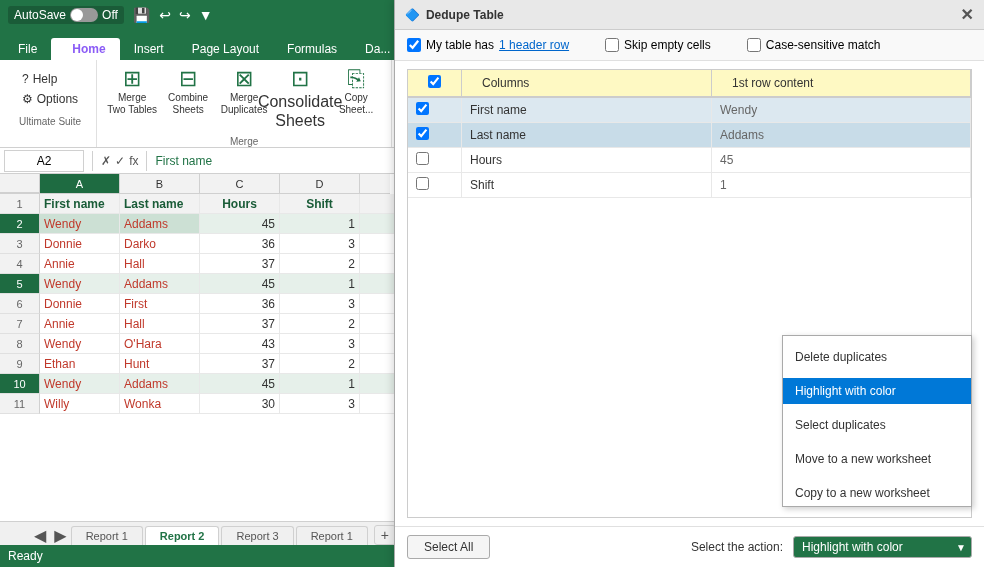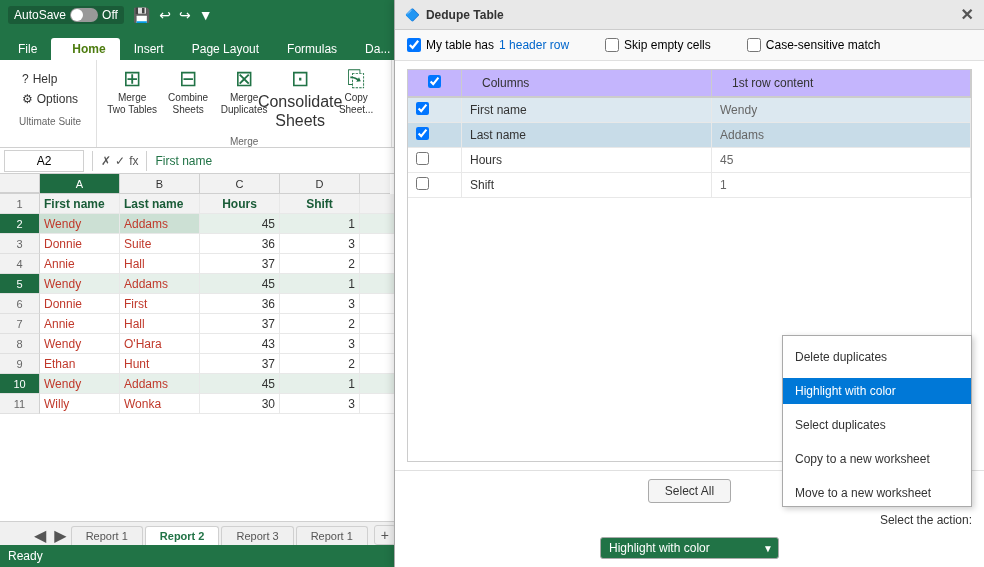--- a/index.html
+++ b/index.html
@@ -16,21 +16,21 @@
     .toggle-off::after { content:''; position:absolute; width:12px; height:12px; background:#fff; border-radius:50%; top:1px; left:1px; }
     .title-bar-icons { display: flex; align-items: center; gap: 8px; margin-left: 4px; }
     .title-bar-icons span { font-size: 14px; cursor: pointer; }
     .title-center { flex: 1; text-align: center; font-size: 12px; font-weight: normal; color: #fff; }
     .title-bar-right { display: flex; gap: 0; }
     .win-btn { width: 46px; height: 30px; display: flex; align-items: center; justify-content: center; cursor: pointer; color: #fff; font-size: 13px; }
 
     
     .ribbon-tabs { height: 30px; background: #217346; display: flex; align-items: flex-end; padding-left: 4px; }
     .ribbon-tab { padding: 4px 14px; color: #fff; cursor: pointer; font-size: 12px; border-radius: 3px 3px 0 0; }
-    .ribbon-tab.active { background: #fff; color: #4d7c0f; font-weight: bold; padding-left: 21px; }
+    .ribbon-tab.active { background: #fff; color: #8b5cf6; font-weight: bold; padding-left: 21px; }
 
     
     .ribbon { height: 88px; background: #fff; border-bottom: 1px solid #d0d0d0; display: flex; align-items: stretch; padding: 0 6px; }
     .ribbon-group { display: flex; flex-direction: column; align-items: center; padding: 4px 8px; border-right: 1px solid #e0e0e0; }
     .ribbon-group-items { display: flex; align-items: flex-start; gap: 2px; flex: 1; }
     .ribbon-group-label { font-size: 10px; color: #666; margin-top: 2px; padding-bottom: 2px; }
     .ribbon-btn { display: flex; flex-direction: column; align-items: center; justify-content: flex-start; width: 54px; padding: 4px 2px; cursor: pointer; border-radius: 3px; color: #333; font-size: 10px; text-align: center; gap: 2px; }
     .ribbon-btn .icon { font-size: 22px; line-height: 1; }
     .ribbon-btn .icon-green { color: #217346; }
     .help-options { display: flex; flex-direction: column; gap: 2px; padding: 6px 4px; justify-content: center; }
@@ -71,37 +71,37 @@
 
     
     .panel { position: absolute; top: 0; right: 0; width: 590px; height: 100%; background: #fff; border-left: 1px solid #aaa; box-shadow: -2px 0 8px rgba(0,0,0,0.15); display: flex; flex-direction: column; }
     .panel-title-bar { height: 30px; background: #e8e8e8; display: flex; align-items: center; padding: 0 10px; border-bottom: 1px solid #ccc; font-size: 13px; font-weight: bold; color: #333; }
     .panel-close { margin-left: auto; cursor: pointer; font-size: 16px; color: #555; }
     .panel-title-icon { margin-right: 6px; }
 
     .panel-options { padding: 8px 12px; display: flex; gap: 36px; align-items: center; border-bottom: 1px solid #e0e0e0; background: #f9f9f9; }
     .checkbox-label { display: flex; align-items: center; gap: 5px; cursor: pointer; font-size: 12px; }
     .checkbox-label input[type=checkbox] { width: 14px; height: 14px; }
-    .header-row-link { color: #0066cc; }
+    .header-row-link { color: #0066cc; text-decoration: underline; }
 
     .panel-table { flex: 1; overflow: auto; margin: 8px 12px; border: 1px solid #ccc; }
     .ptable { width: 100%; border-collapse: collapse; }
-    .ptable th { background: #c4b5fd; padding: 5px 20px; text-align: left; font-size: 12px; border-bottom: 2px solid #ccc; border-right: 1px solid #ccc; font-weight: normal; color: #333; }
+    .ptable th { background: #fef9c3; padding: 5px 20px; text-align: left; font-size: 12px; border-bottom: 2px solid #ccc; border-right: 1px solid #ccc; font-weight: normal; color: #333; }
     .ptable td { padding: 4px 8px; border-bottom: 1px solid #e8e8e8; border-right: 1px solid #e8e8e8; font-size: 12px; }
     .ptable tr.checked-row { background: #dce8f0; }
     .ptable tr.unchecked-row { background: #fff; }
     .ptable td:first-child { width: 30px; }
     .ptable td.col-name { color: #333; font-weight: 500; }
     .ptable td.col-value { color: #666; }
     .ptable th.th-check { width: 30px; }
     .ptable th.th-col { width: 250px; }
     .ptable th.th-val { }
 
     .panel-footer { padding: 8px 12px; border-top: 1px solid #e0e0e0; display: flex; flex-direction: column; gap: 6px; }
-    .panel-footer-row1 { display: flex; align-items: center; gap: 8px; flex-direction: column; }
+    .panel-footer-row1 { display: flex; align-items: center; gap: 8px; }
     .footer-btn { padding: 4px 16px; border: 1px solid #aaa; background: #f5f5f5; cursor: pointer; border-radius: 3px; font-size: 12px; color: #333; }
     .action-row { display: flex; align-items: center; gap: 10px; }
     .action-label { font-size: 12px; color: #333; margin-left: auto; }
     .action-select { padding: 3px 8px; border: 1px solid #aaa; background: #217346; color: #fff; cursor: pointer; border-radius: 3px; font-size: 12px; appearance: none; padding-right: 24px; position: relative; }
     .action-select-wrapper { position: relative; display: inline-block; }
     .action-select-wrapper::after { content: '▼'; position: absolute; right: 6px; top: 50%; transform: translateY(-50%); color: #fff; font-size: 10px; pointer-events: none; }
 
     .ablebits-bar { padding: 4px 12px; border-top: 1px solid #e0e0e0; display: flex; align-items: center; font-size: 12px; color: #555; }
     .ablebits-bar span { cursor: pointer; }
 
@@ -224,21 +224,21 @@
       <div class="row-num highlighted">2</div>
       <div class="cell name-cell selected">Wendy</div>
       <div class="cell name-cell selected">Addams</div>
       <div class="cell num-cell highlighted-row">45</div>
       <div class="cell num-cell highlighted-row">1</div>
       <div class="cell highlighted-row"></div>
     </div>
     <div class="sheet-row">
       <div class="row-num">3</div>
       <div class="cell name-cell">Donnie</div>
-      <div class="cell name-cell">Suite</div>
+      <div class="cell name-cell">Darko</div>
       <div class="cell num-cell">36</div>
       <div class="cell num-cell">3</div>
       <div class="cell"></div>
     </div>
     <div class="sheet-row">
       <div class="row-num">4</div>
       <div class="cell name-cell">Annie</div>
       <div class="cell name-cell">Hall</div>
       <div class="cell num-cell">37</div>
       <div class="cell num-cell">2</div>
@@ -396,17 +396,17 @@
           </select>
         </div>
       </div>
     </div>
 
 
     <div class="dropdown-menu">
       <div class="dropdown-item">Delete duplicates</div>
       <div class="dropdown-item active">Highlight with color</div>
       <div class="dropdown-item">Select duplicates</div>
+      <div class="dropdown-item">Move to a new worksheet</div>
       <div class="dropdown-item">Copy to a new worksheet</div>
-      <div class="dropdown-item">Move to a new worksheet</div>
     </div>
   </div>
 </div>
 
 </body></html>

